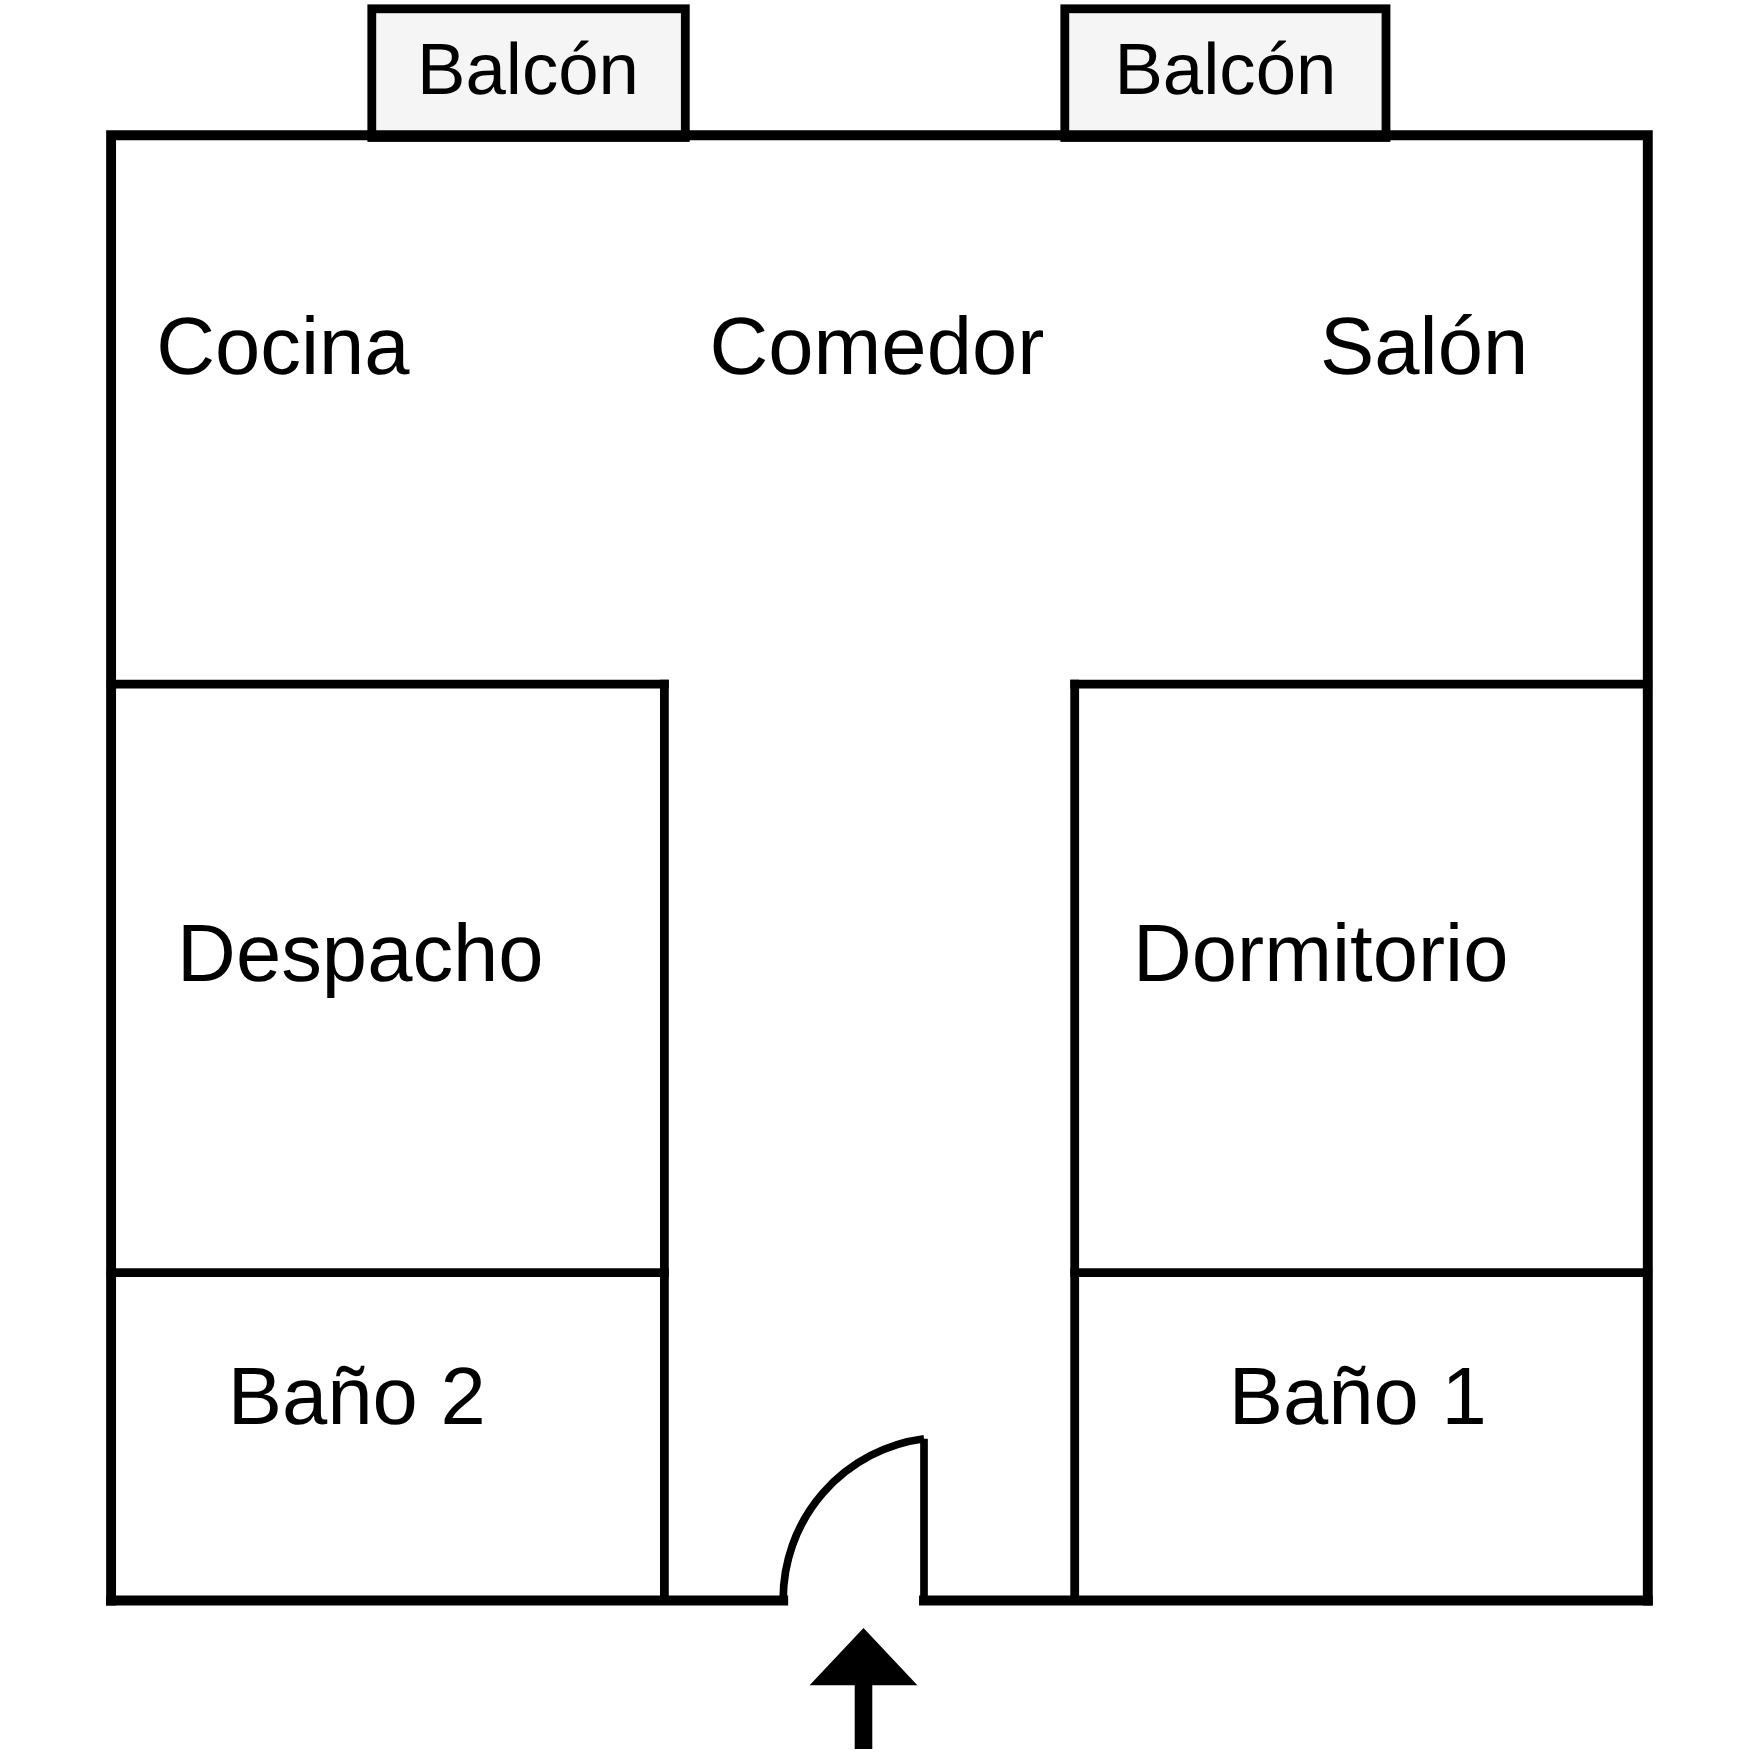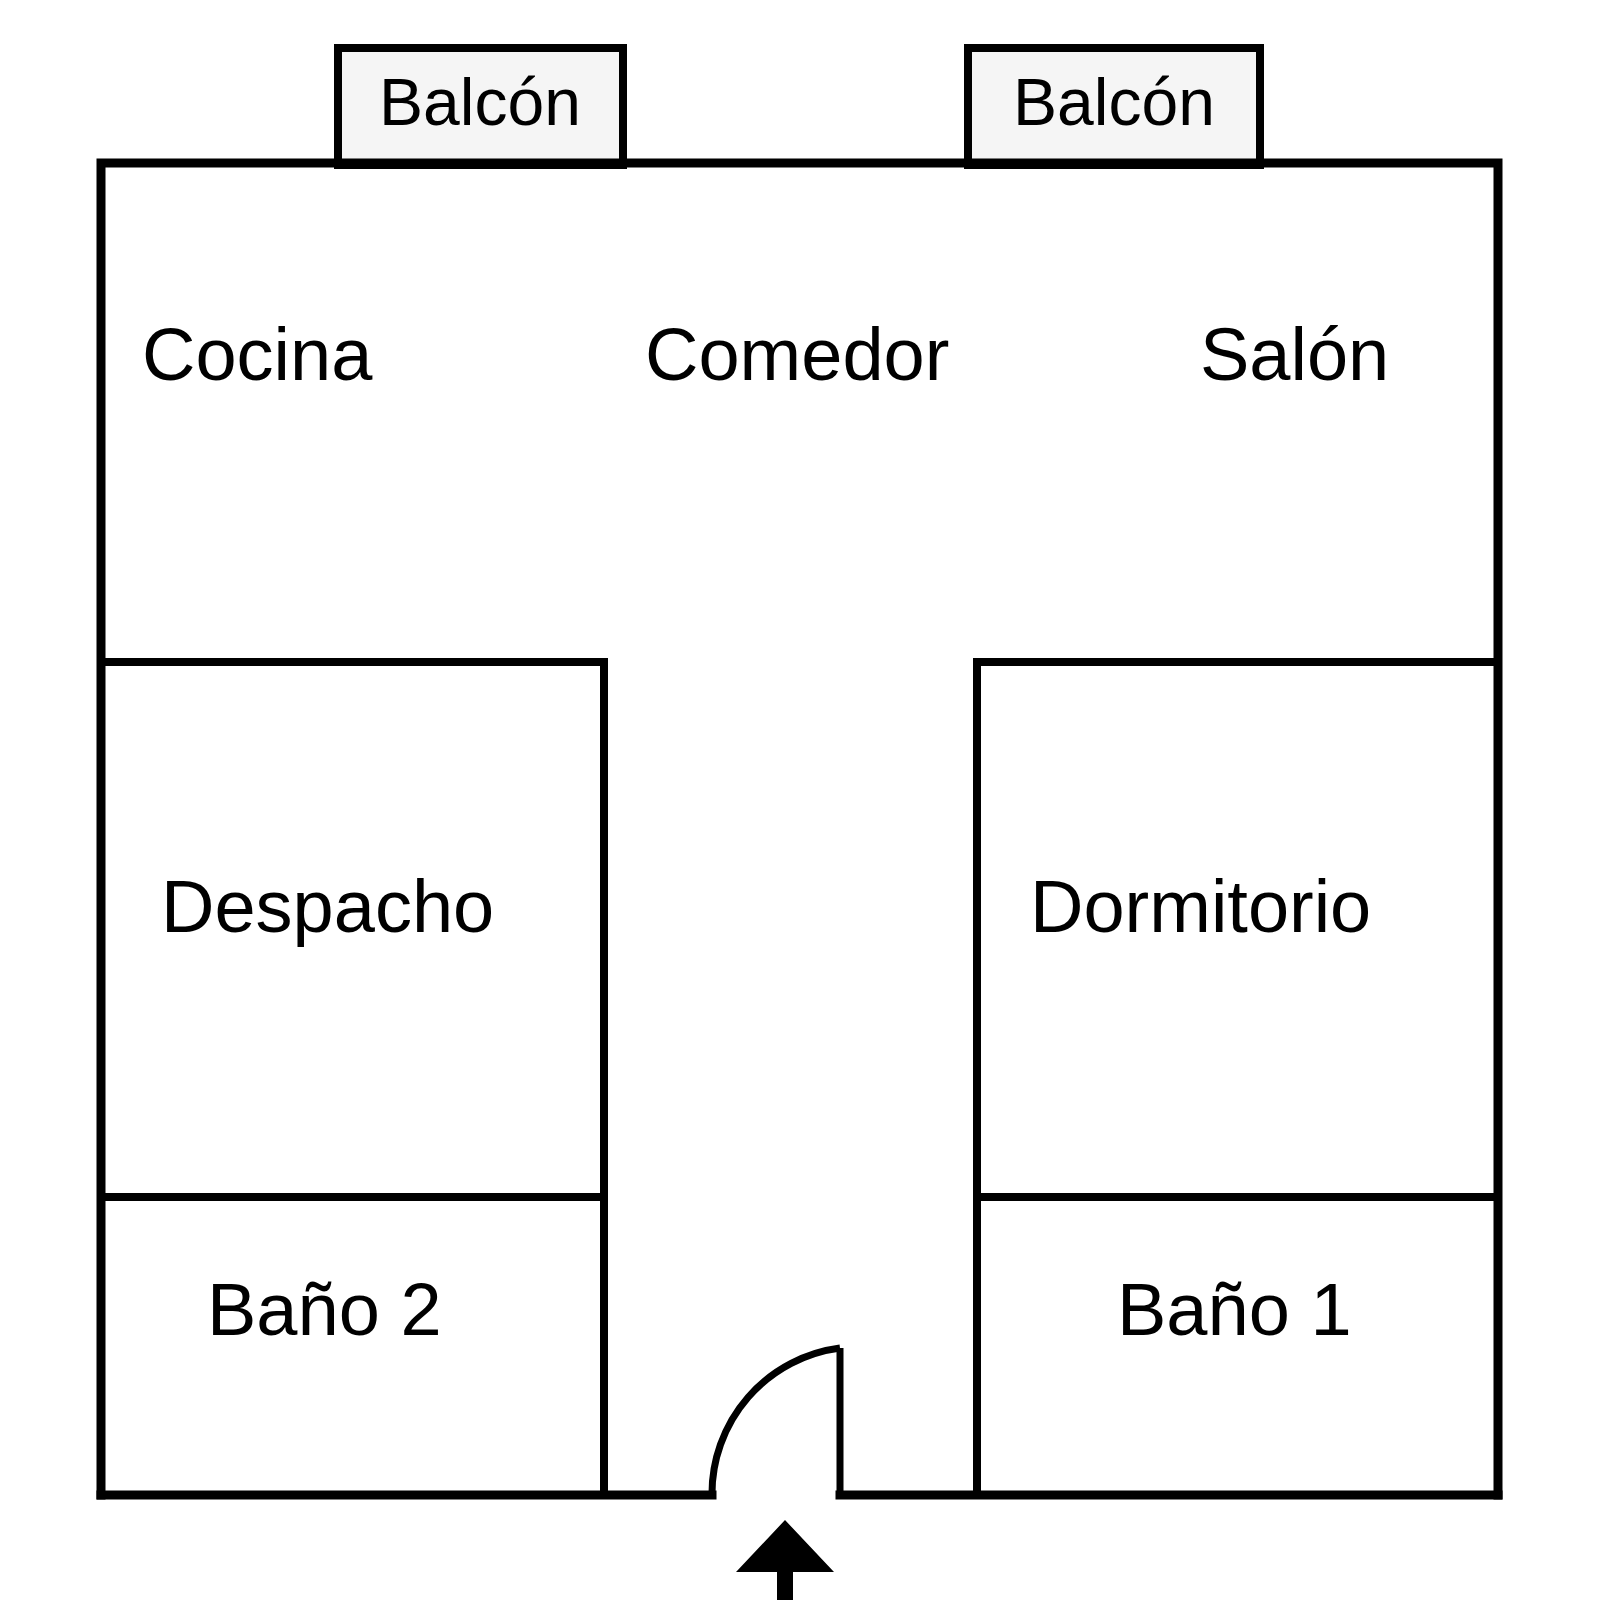--- a/index.html
+++ b/index.html
@@ -12,21 +12,20 @@
     width: 1600px;
     height: 1600px;
     overflow: hidden;
     font-family: "Liberation Sans", "DejaVu Sans", sans-serif;
   }
   #floorplan-root {
     position: relative;
     width: 1600px;
     height: 1401px;
     background: #ffffff;
-    margin-top: 40px;
   }
   svg#plan-svg {
     display: block;
     width: 1600px;
     height: 1600px;
   }
   .wall {
     stroke: #000000;
     fill: none;
     stroke-linecap: square;

